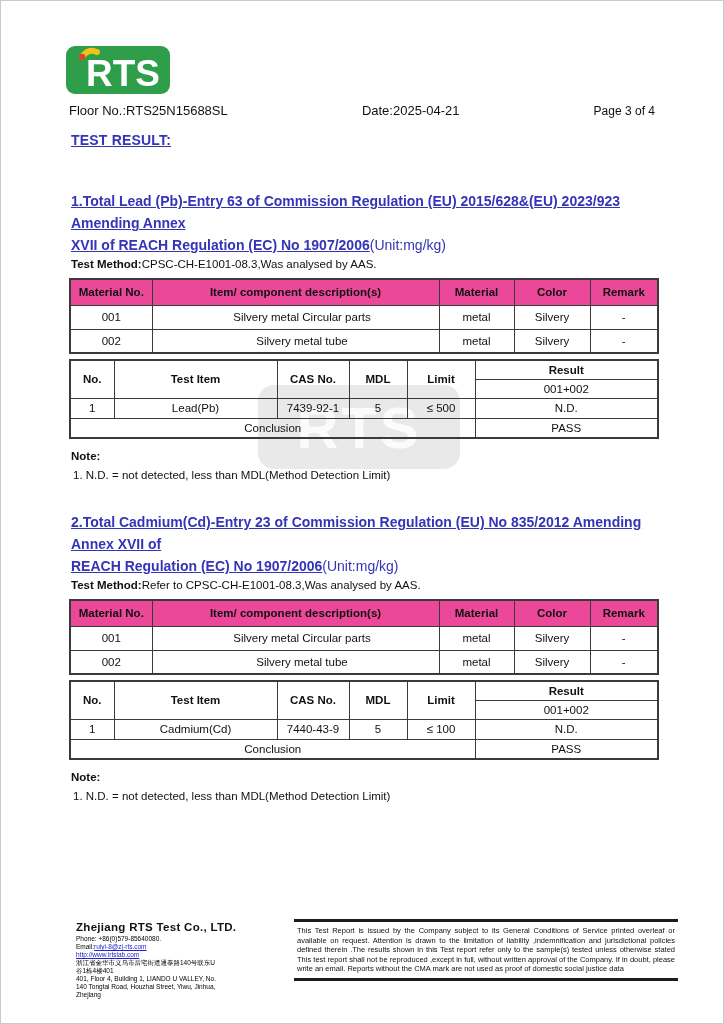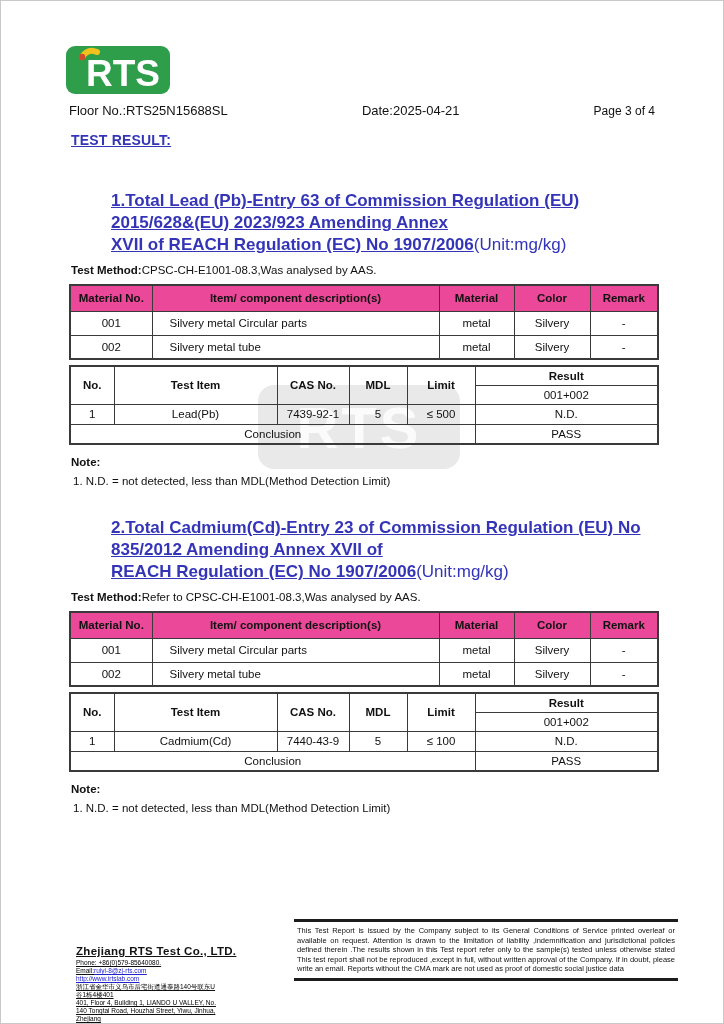--- a/index.html
+++ b/index.html
@@ -33,48 +33,48 @@
   .hdr-line .pg { font-size:12px; }
 
   .tr-heading {
     margin:14px 0 12px 70px;
     color:#3434b8; font-weight:bold; font-size:14px;
     text-decoration:underline; letter-spacing:0.2px;
     display:inline-block;
   }
 
   .sec-title {
-    margin:30px 66px 0 110px;
-    color:#3434b8; font-weight:bold; font-size:17px; line-height:22px;
+    margin:30px 66px 0 70px;
+    color:#3434b8; font-weight:bold; font-size:14px; line-height:22px;
   }
   .sec-title .u { text-decoration:underline; }
   .sec-title .unit { font-weight:normal; text-decoration:none; }
 
-  .tm { margin:8px 0 0 70px; font-size:11.5px; }
+  .tm { margin:2px 0 0 70px; font-size:11.5px; }
   .tm b { font-weight:bold; }
 
   table { border-collapse:collapse; table-layout:fixed; margin:8px 0 0 68px; }
   table, th, td { border:1px solid #3a3a3a; }
   table { border-width:2px; }
   th, td {
     font-size:11.5px; text-align:center; vertical-align:middle;
     padding:0 4px; height:24px; background:transparent;
   }
   .mtable th { background:#ec4899; font-weight:bold; height:26px; }
-  .mtable td.desc { text-align:left; padding-left:17px; }
+  .mtable td.desc { text-align:center; padding-left:17px; }
 
   .rtable { margin-top:5px;padding-left:32px; }
   .rtable th { font-weight:bold; height:19px; background:transparent; }
   .rtable td { height:20px; }
   .rtable td.sub { height:19px; }
 
   .note-label { margin:11px 0 0 70px; font-weight:bold; font-size:11.5px; }
   .note-text  { margin:7px 0 0 72px; font-size:11.5px; }
 
-  .footer-left { position:absolute; left:75px; top:944px; width:218px; z-index:1;text-decoration:underline; }
+  .footer-left { position:absolute; left:75px; top:920px; width:218px; z-index:1; }
   .company { font-size:11.5px; font-weight:bold; letter-spacing:0.3px; margin-bottom:2px; }
   .fline { font-size:6.5px; line-height:8px; color:#000; }
   .fline a { color:#2222cc; text-decoration:underline; }
 
   .footer-right {
     position:absolute; left:293px; top:918px; width:384px; z-index:1;
     border-top:3px solid #1c1c1c; border-bottom:3px solid #1c1c1c;
     padding:4px 3px; font-size:7.5px; line-height:9.5px; text-align:justify;
   }
 </style>

